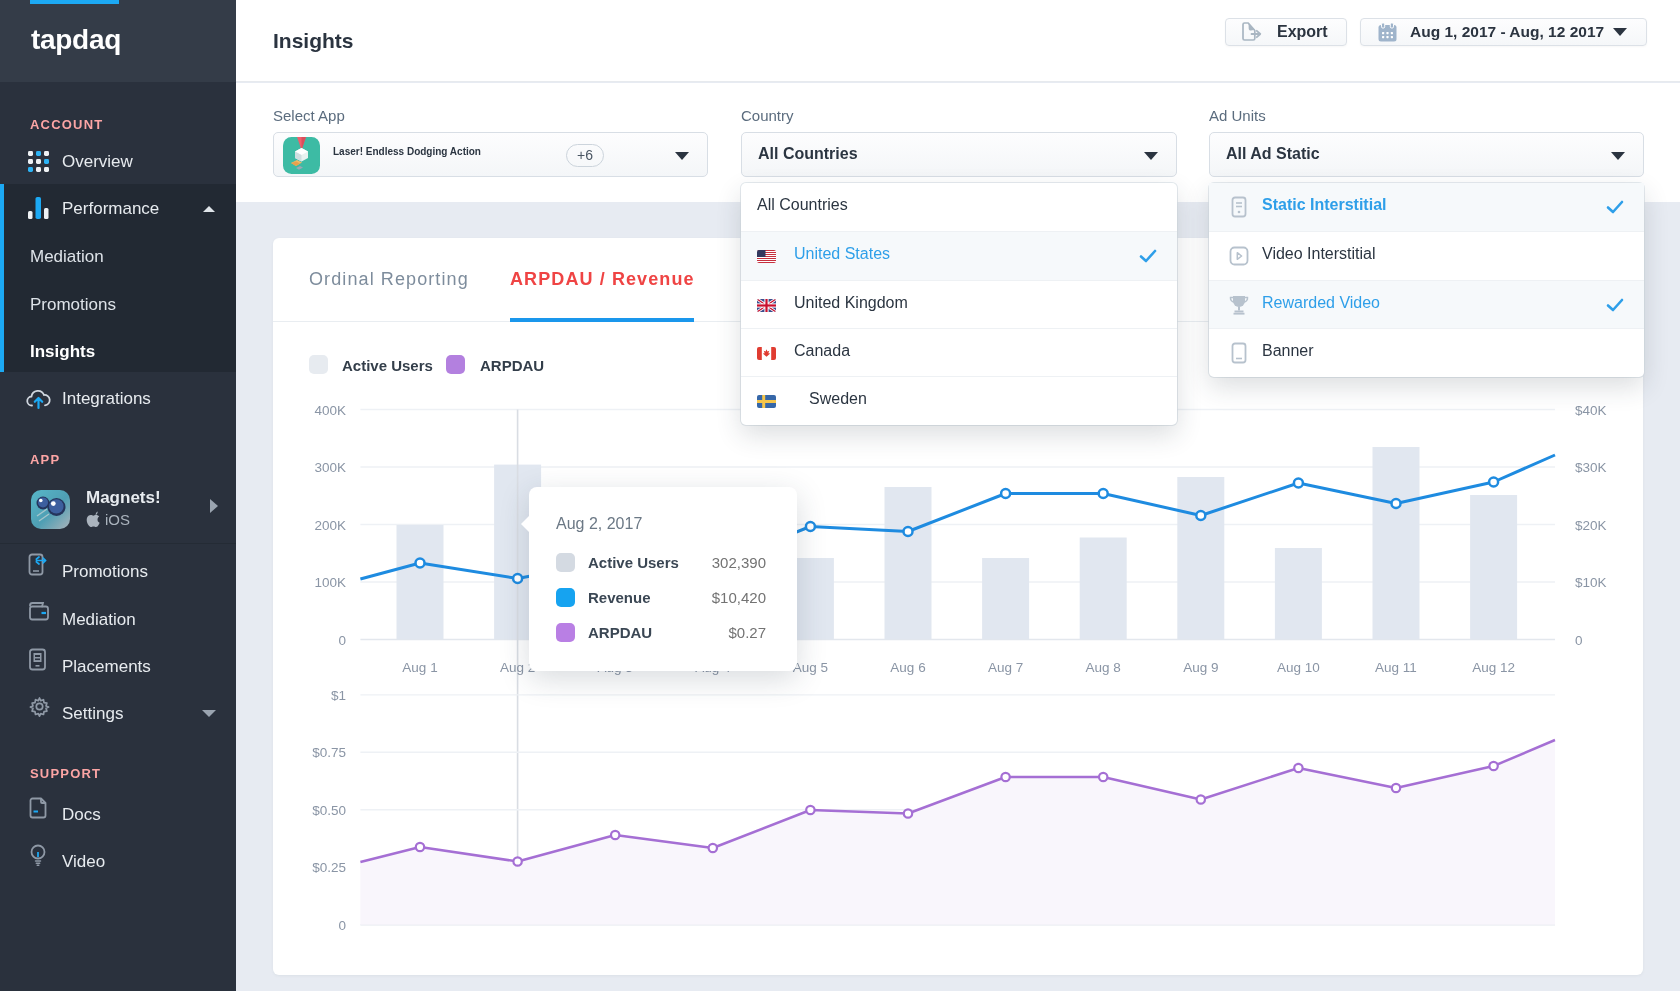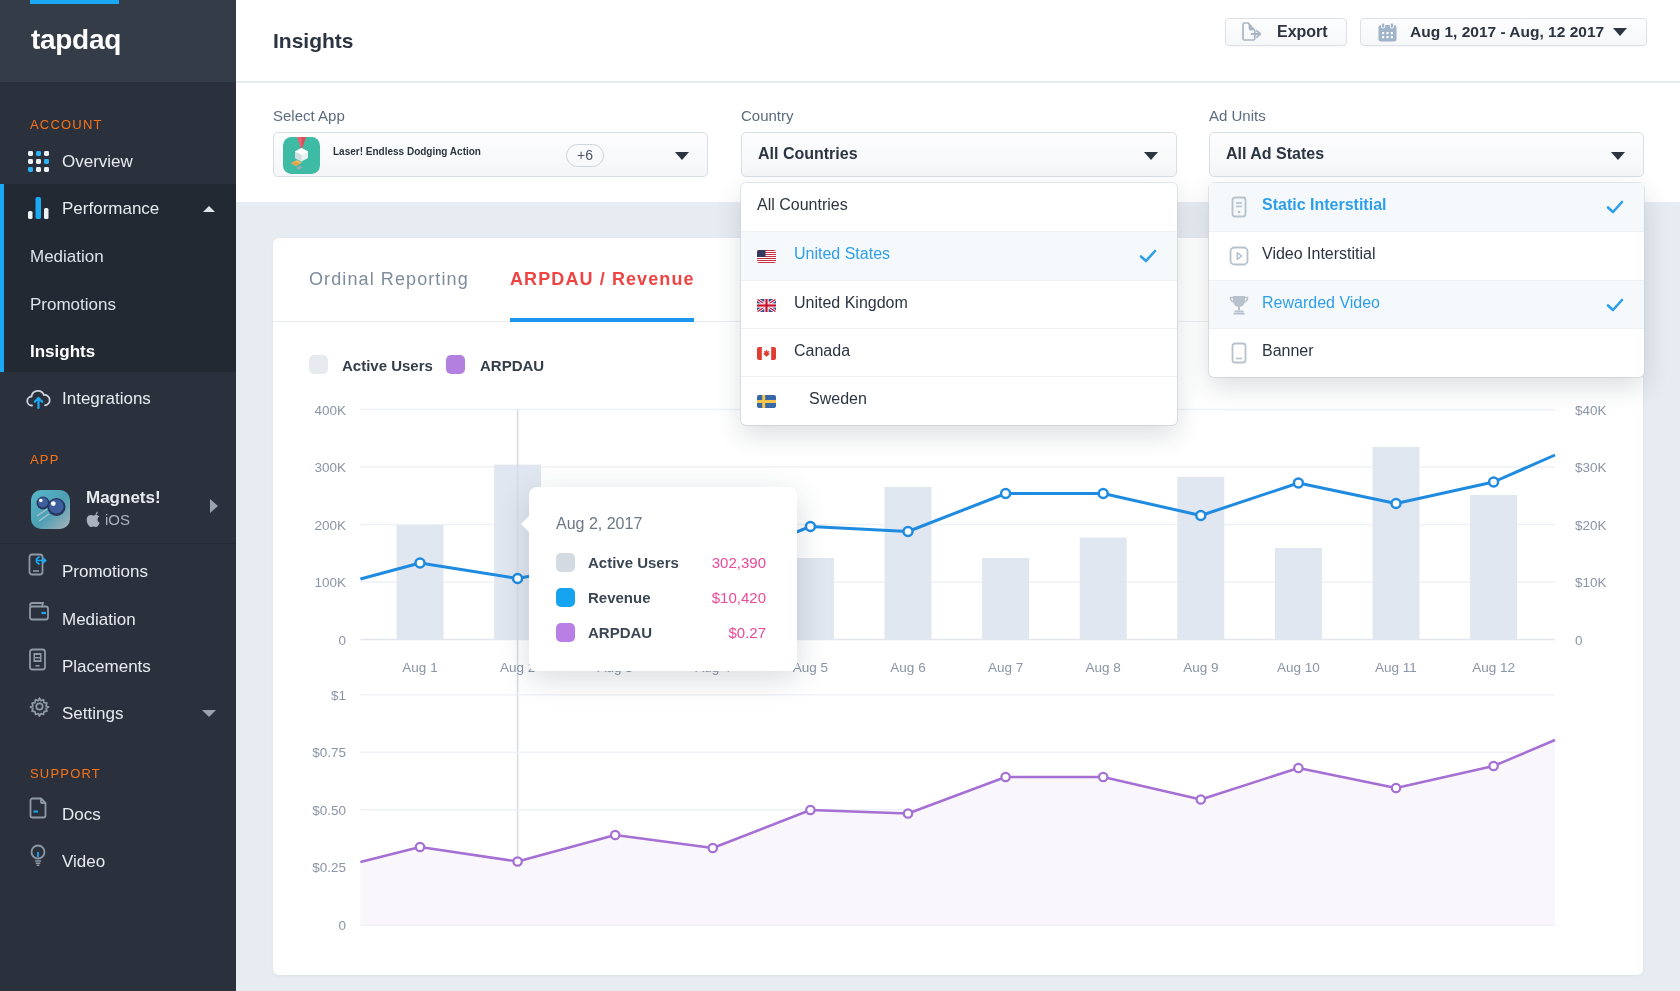--- a/index.html
+++ b/index.html
@@ -4,21 +4,21 @@
 <style>
 * { margin:0; padding:0; box-sizing:border-box; }
 html,body { width:1680px; height:991px; font-family:"Liberation Sans", sans-serif; }
 #stage { position:relative; width:1680px; height:991px; background:#e7ebf2; overflow:hidden; }
 
 
 #sidebar { position:absolute; left:0; top:0; width:236px; height:991px; background:#2a313d;padding-left:8px; }
 #sbhead { position:absolute; left:0; top:0; width:236px; height:82px; background:#343c48; }
 #sbhead .blue-accent { position:absolute; left:30px; top:0; width:89px; height:4px; background:#1ca9f4; }
 #logo { position:absolute; left:31px; top:24px; color:#fff; font-size:28px; font-weight:bold; letter-spacing:-0.3px; }
-.sb-label { position:absolute; left:30px; color:#f97316; font-size:13px; font-weight:normal; letter-spacing:1.2px; }
+.sb-label { position:absolute; left:30px; color:#fca5a5; font-size:13px; font-weight:bold; letter-spacing:1.2px; }
 .sb-item { position:absolute; left:62px; color:#e7ebef; font-size:17px; }
 .sb-sub { position:absolute; left:30px; color:#dde2e8; font-size:17px; }
 .sb-icon { position:absolute; left:28px; }
 #perf-group { position:absolute; left:0; top:184px; width:236px; height:188px; background:#222933; }
 #perf-group .strip { position:absolute; left:0; top:0; width:4px; height:188px; background:#1ca9f4; }
 .chev-up { position:absolute; width:0; height:0; border-left:6.5px solid transparent; border-right:6.5px solid transparent; border-bottom:6.5px solid #dfe4e9; }
 .chev-down { position:absolute; width:0; height:0; border-left:7px solid transparent; border-right:7px solid transparent; border-top:7px solid #9aa4b0; }
 .chev-right { position:absolute; width:0; height:0; border-top:7px solid transparent; border-bottom:7px solid transparent; border-left:8px solid #9aa4b0; }
 
 
@@ -59,21 +59,21 @@
 .flag { position:absolute; top:18px; border-radius:2px; }
 .au-icon { position:absolute; top:12px; }
 #plus6 { position:absolute; left:292px; top:11px; border:1px solid #ccd4dc; border-radius:12px; padding:2px 10px 3px; font-size:14px; color:#4a5663; }
 
 
 #tooltip { position:absolute; left:529px; top:487px; width:268px; height:184px; background:#fff; border-radius:8px; box-shadow:0 8px 30px rgba(40,55,70,0.18); }
 #tooltip .arrow { position:absolute; left:-8px; top:29px; width:0; height:0; border-top:8px solid transparent; border-bottom:8px solid transparent; border-right:8px solid #fff; }
 #tooltip .title { position:absolute; left:27px; top:28px; font-size:16px; color:#6b7885; }
 .tt-sq { position:absolute; left:27px; width:19px; height:19px; border-radius:5px; }
 .tt-label { position:absolute; left:59px; font-size:15px; font-weight:bold; color:#3b4754; }
-.tt-val { position:absolute; right:31px; font-size:15px; color:#ec4899; text-align:right; }
+.tt-val { position:absolute; right:31px; font-size:15px; color:#737373; text-align:right; }
 </style>
 </head>
 <body>
 <div id="stage">
 
   <div id="main">
     <div id="header">
       <h1>Insights</h1>
       <div class="btn" id="btn-export">
         <svg style="margin-left:14px;" width="25" height="22" viewBox="0 0 25 22">
@@ -121,21 +121,21 @@
           </svg>
         <div class="stext" style="left:59px; font-size:10px; top:13px;">Laser! Endless Dodging Action</div>
         <div id="plus6">+6</div>
         <div class="caret"></div>
       </div>
       <div class="selbox" id="sel-country" style="left:505px; width:436px;">
         <div class="stext" style="left:16px;">All Countries</div>
         <div class="caret"></div>
       </div>
       <div class="selbox" id="sel-adunits" style="left:973px; width:435px;">
-        <div class="stext" style="left:16px;">All Ad States</div>
+        <div class="stext" style="left:16px;">All Ad Static</div>
         <div class="caret"></div>
       </div>
     </div>
   </div>
 
   <div id="card">
     <div id="tabs">
       <div class="tab" id="tab1">Ordinal Reporting</div>
       <div class="tab" id="tab2">ARPDAU / Revenue</div>
       <div id="tab2-underline"></div>

